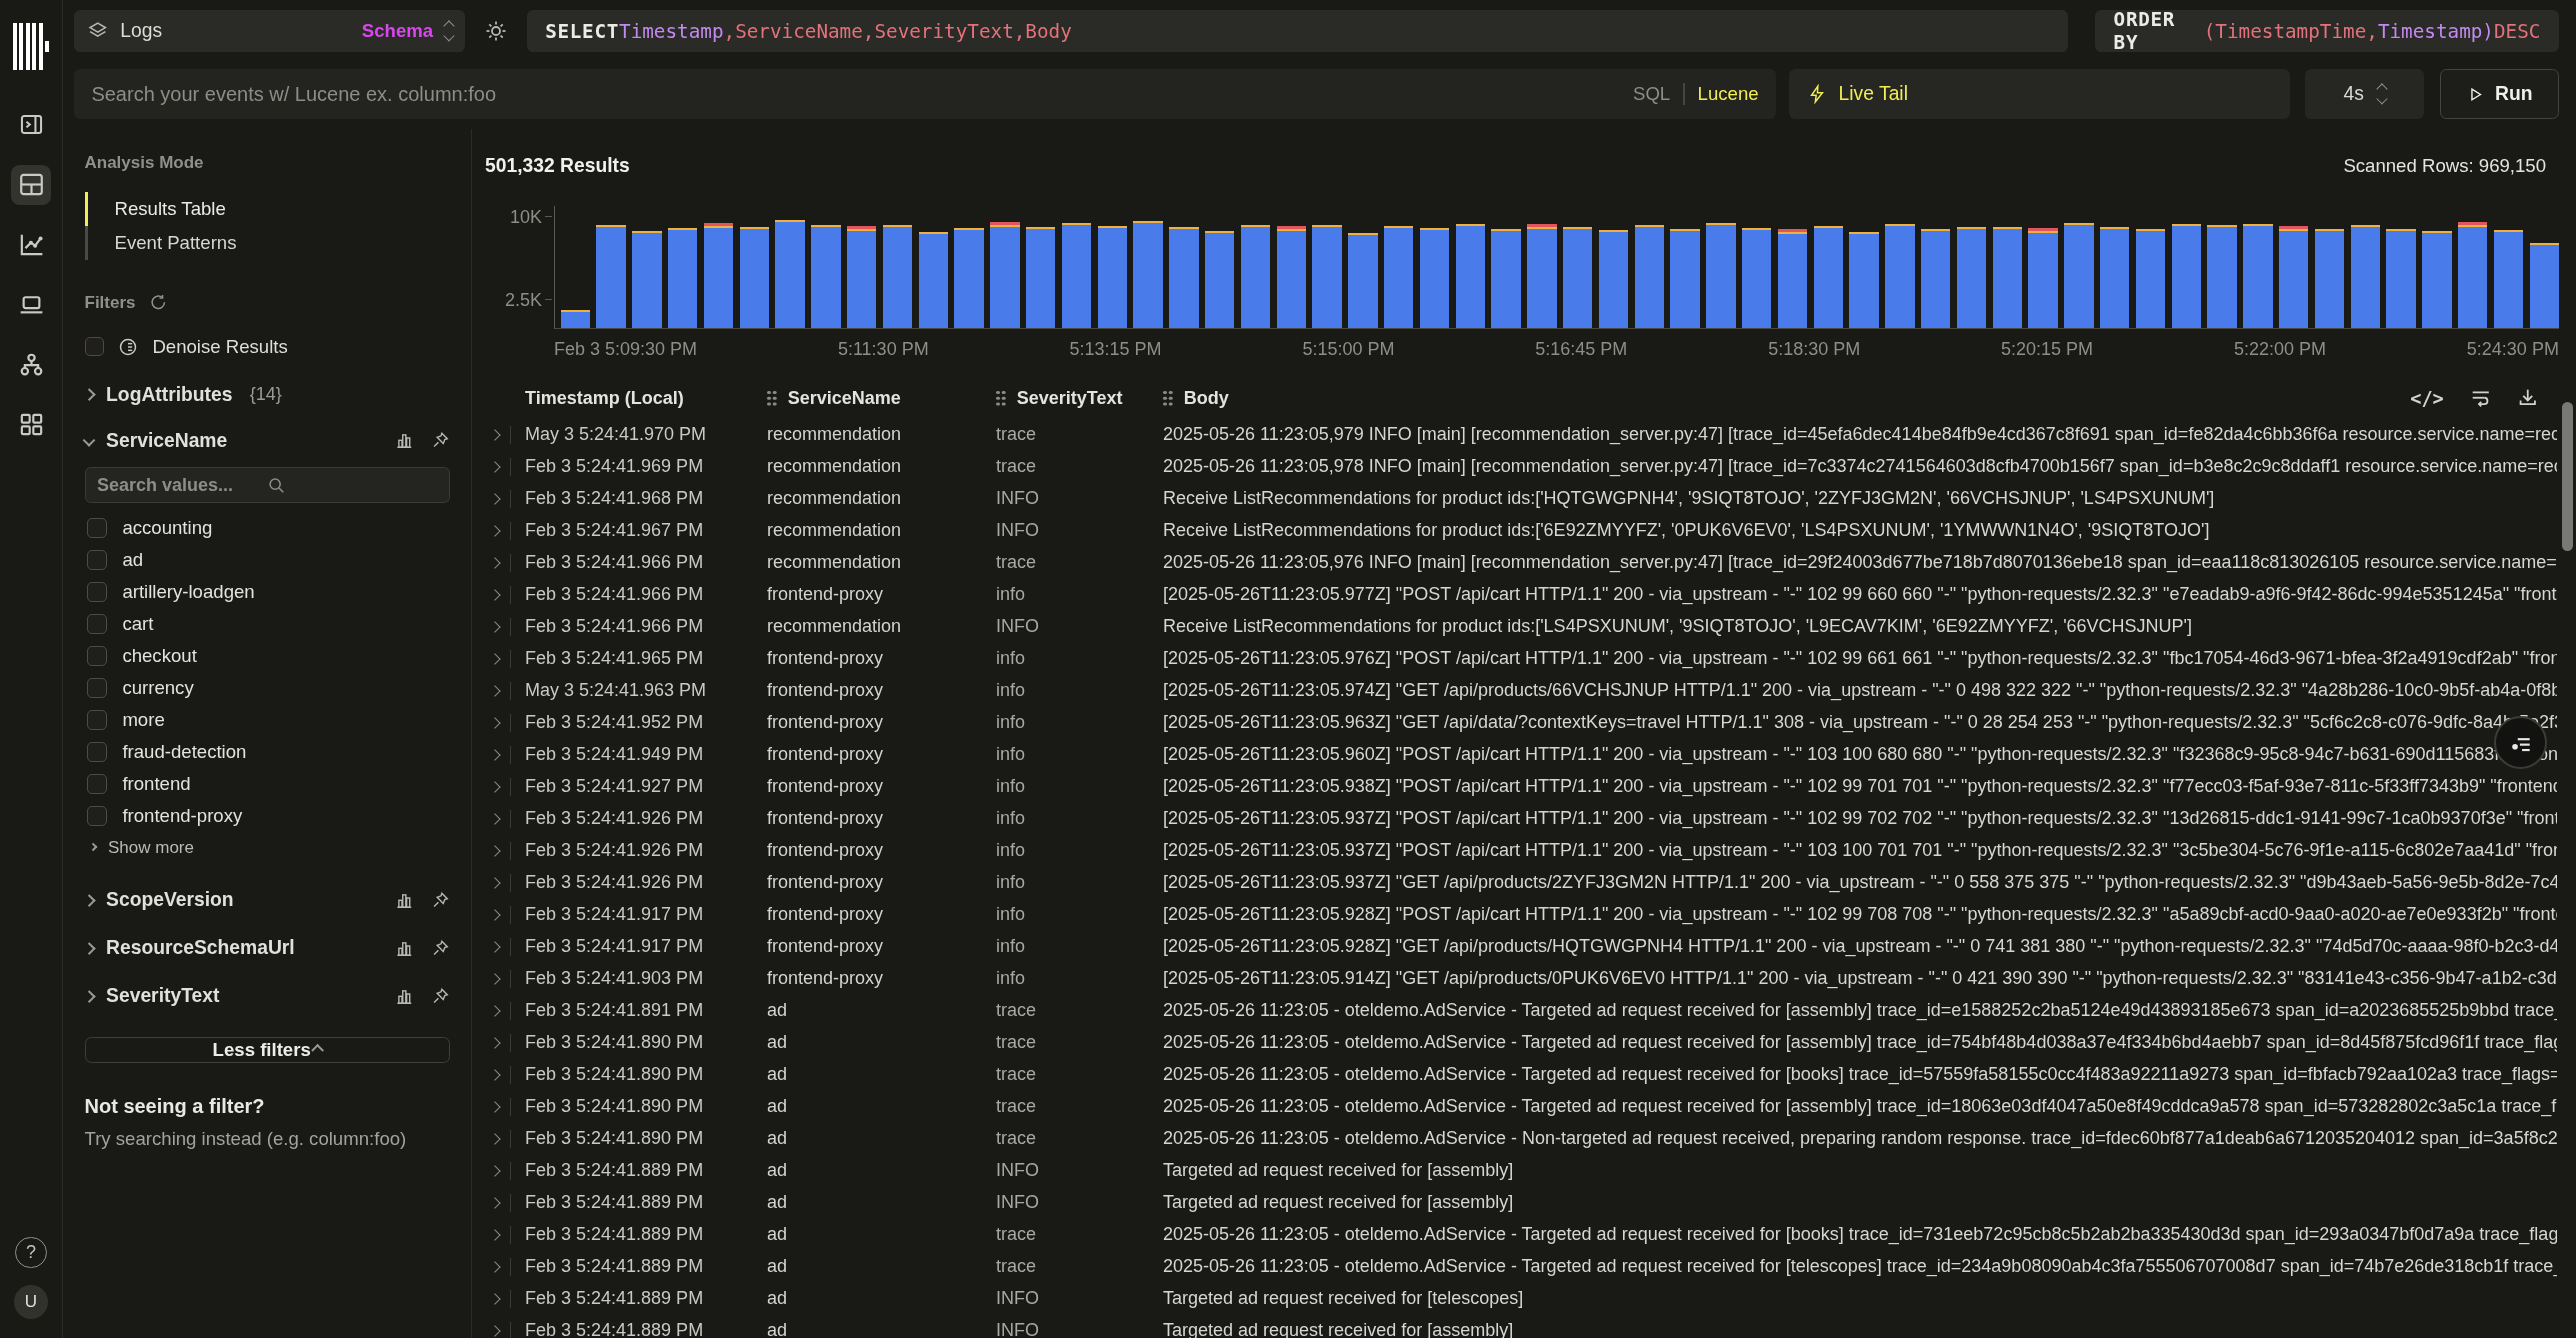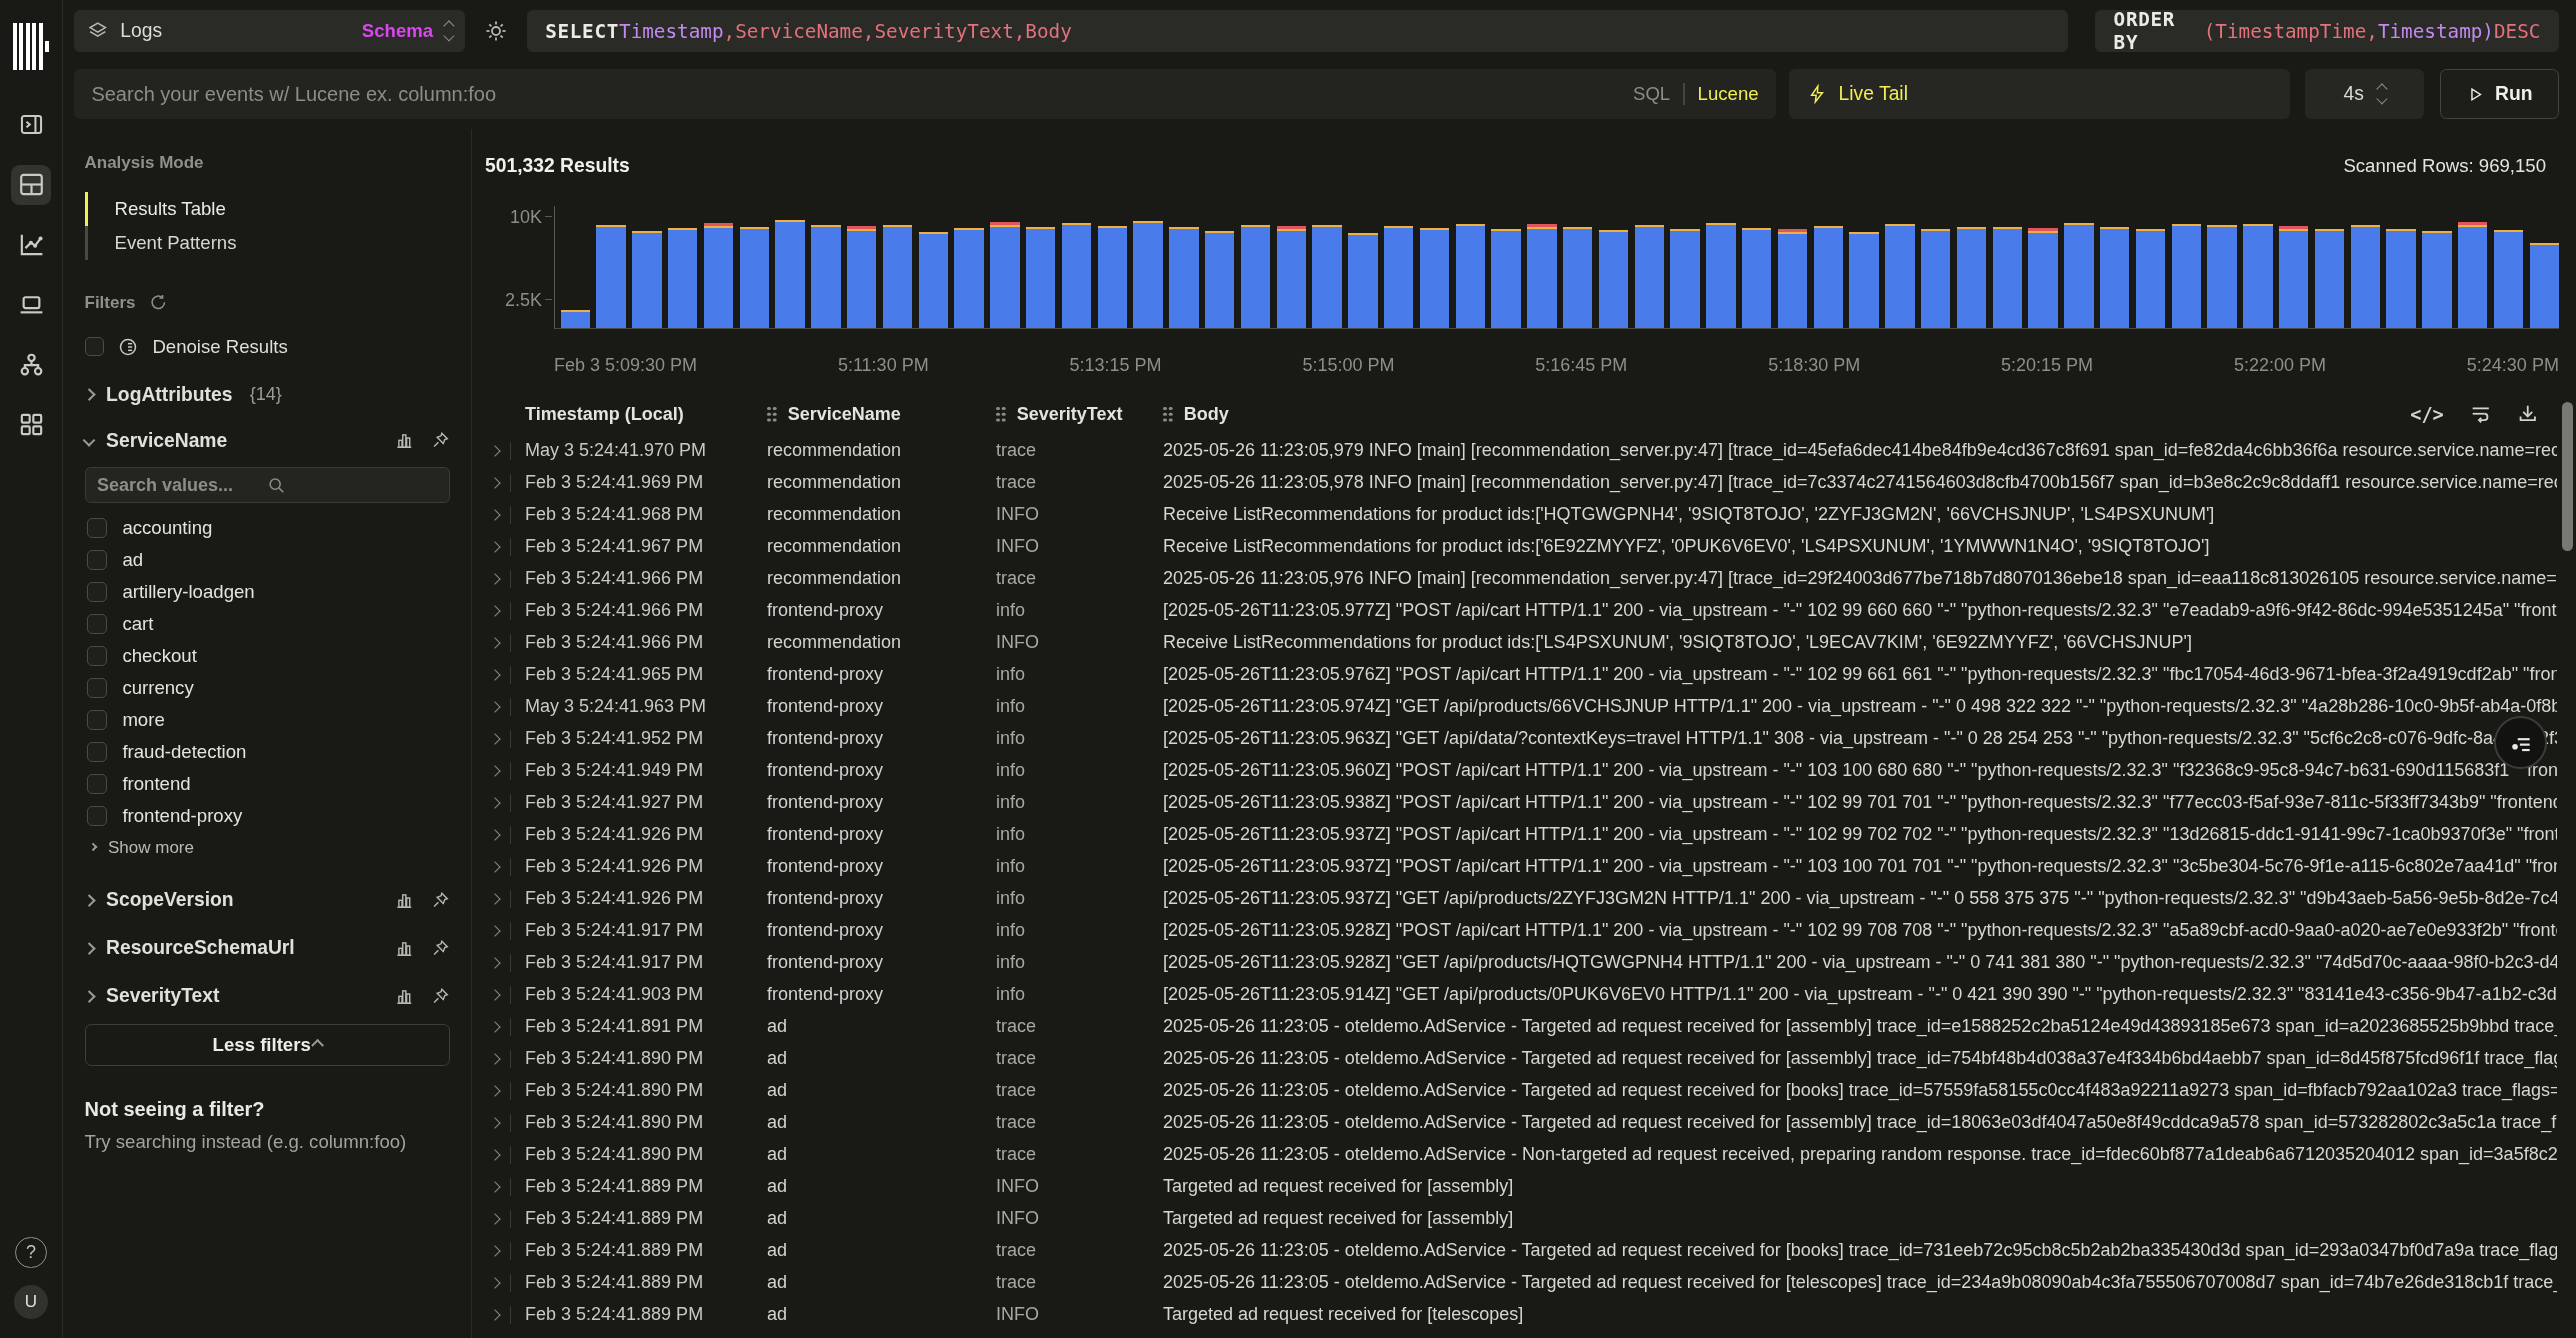--- a/index.html
+++ b/index.html
@@ -81,41 +81,41 @@
   .g-sn { margin-top:24px; }
   .side-search { margin-top:15.7px; height:36px; background:#242420; border:0.7px solid #3a3a36;
                  border-radius:5.7px; display:flex; align-items:center; padding:0 11.4px; }
   .side-search span { flex:1; color:#8c8c88; font-size:18px; font-weight:700; }
   .vals { margin-top:8.6px; }
   .val-row { height:32px; display:flex; align-items:center; gap:15.7px; font-size:18.6px;
              color:#e3e3e0; padding-left:2.9px; }
   .show-more { height:31.5px; display:flex; align-items:center; gap:11.4px; color:#b9b9b6;
                font-size:17px; padding-left:5.7px; }
   .g-col { margin-top:26px; }
-  .less-filters { margin-top:17px; height:42px; border:1.4px solid #3f3f3a; border-radius:6.4px;
+  .less-filters { margin-top:30px; height:26px; border:1.4px solid #3f3f3a; border-radius:6.4px;
                   display:flex; align-items:center; justify-content:center; gap:2px;
                   color:#ecece9; font-weight:700; font-size:18.6px; }
   .nsf { margin-top:31.5px; font-weight:700; color:#e8e8e5; font-size:20px; }
   .nsf-sub { margin-top:10px; color:#a2a29e; font-size:18.6px; }
 
   
   .main { flex:1; min-width:0; position:relative; padding:26px 0 0 13px; }
   .results-row { display:flex; align-items:center; padding-right:30px; }
   .count { font-size:19.3px; font-weight:700; color:#f0f0ed; }
   .scanned { margin-left:auto; font-size:18.6px; color:#e4e4e1; }
   .chart { margin-top:29px; padding-left:69px; padding-right:17px; position:relative; }
   .plot { height:123px; border-left:1.4px solid #5a5a55; border-bottom:1.4px solid #4a4a45;
           display:flex; align-items:flex-end; gap:6.4px; padding-left:5.7px; }
   .bar { flex:1; display:flex; flex-direction:column; justify-content:flex-end; }
   .seg-err { background:#e0565c; }
   .seg-warn { background:#eeb03e; }
   .seg-info { background:#4a7bea; }
   .ylab { position:absolute; left:0; width:57px; text-align:right; color:#8e8e89; font-size:18px; }
   .ytick { position:absolute; left:60px; width:7.2px; height:1.4px; background:#5a5a55; }
-  .xlabels { display:flex; justify-content:space-between; margin-top:26px; color:#8e8e89; font-size:18px; }
+  .xlabels { display:flex; justify-content:space-between; margin-top:10px; color:#8e8e89; font-size:18px; }
 
   
   .table { margin-top:20px; padding-right:18.6px; }
   .thead { display:flex; align-items:center; height:36px; font-weight:700; color:#e3e3e0; font-size:18px; }
   .c-chev { width:40px; flex-shrink:0; display:flex; align-items:center; gap:11.4px; padding-left:5.7px; }
   .c-ts { width:242px; flex-shrink:0; }
   .c-svc { width:229px; flex-shrink:0; display:flex; align-items:center; gap:10px; }
   .c-sev { width:167px; flex-shrink:0; display:flex; align-items:center; gap:10px; }
   .c-body { flex:1; min-width:0; display:flex; align-items:center; gap:10px; }
   .dots { width:3.6px; height:3.6px; border-radius:50%; background:#8a8a86; margin-right:7.2px;

